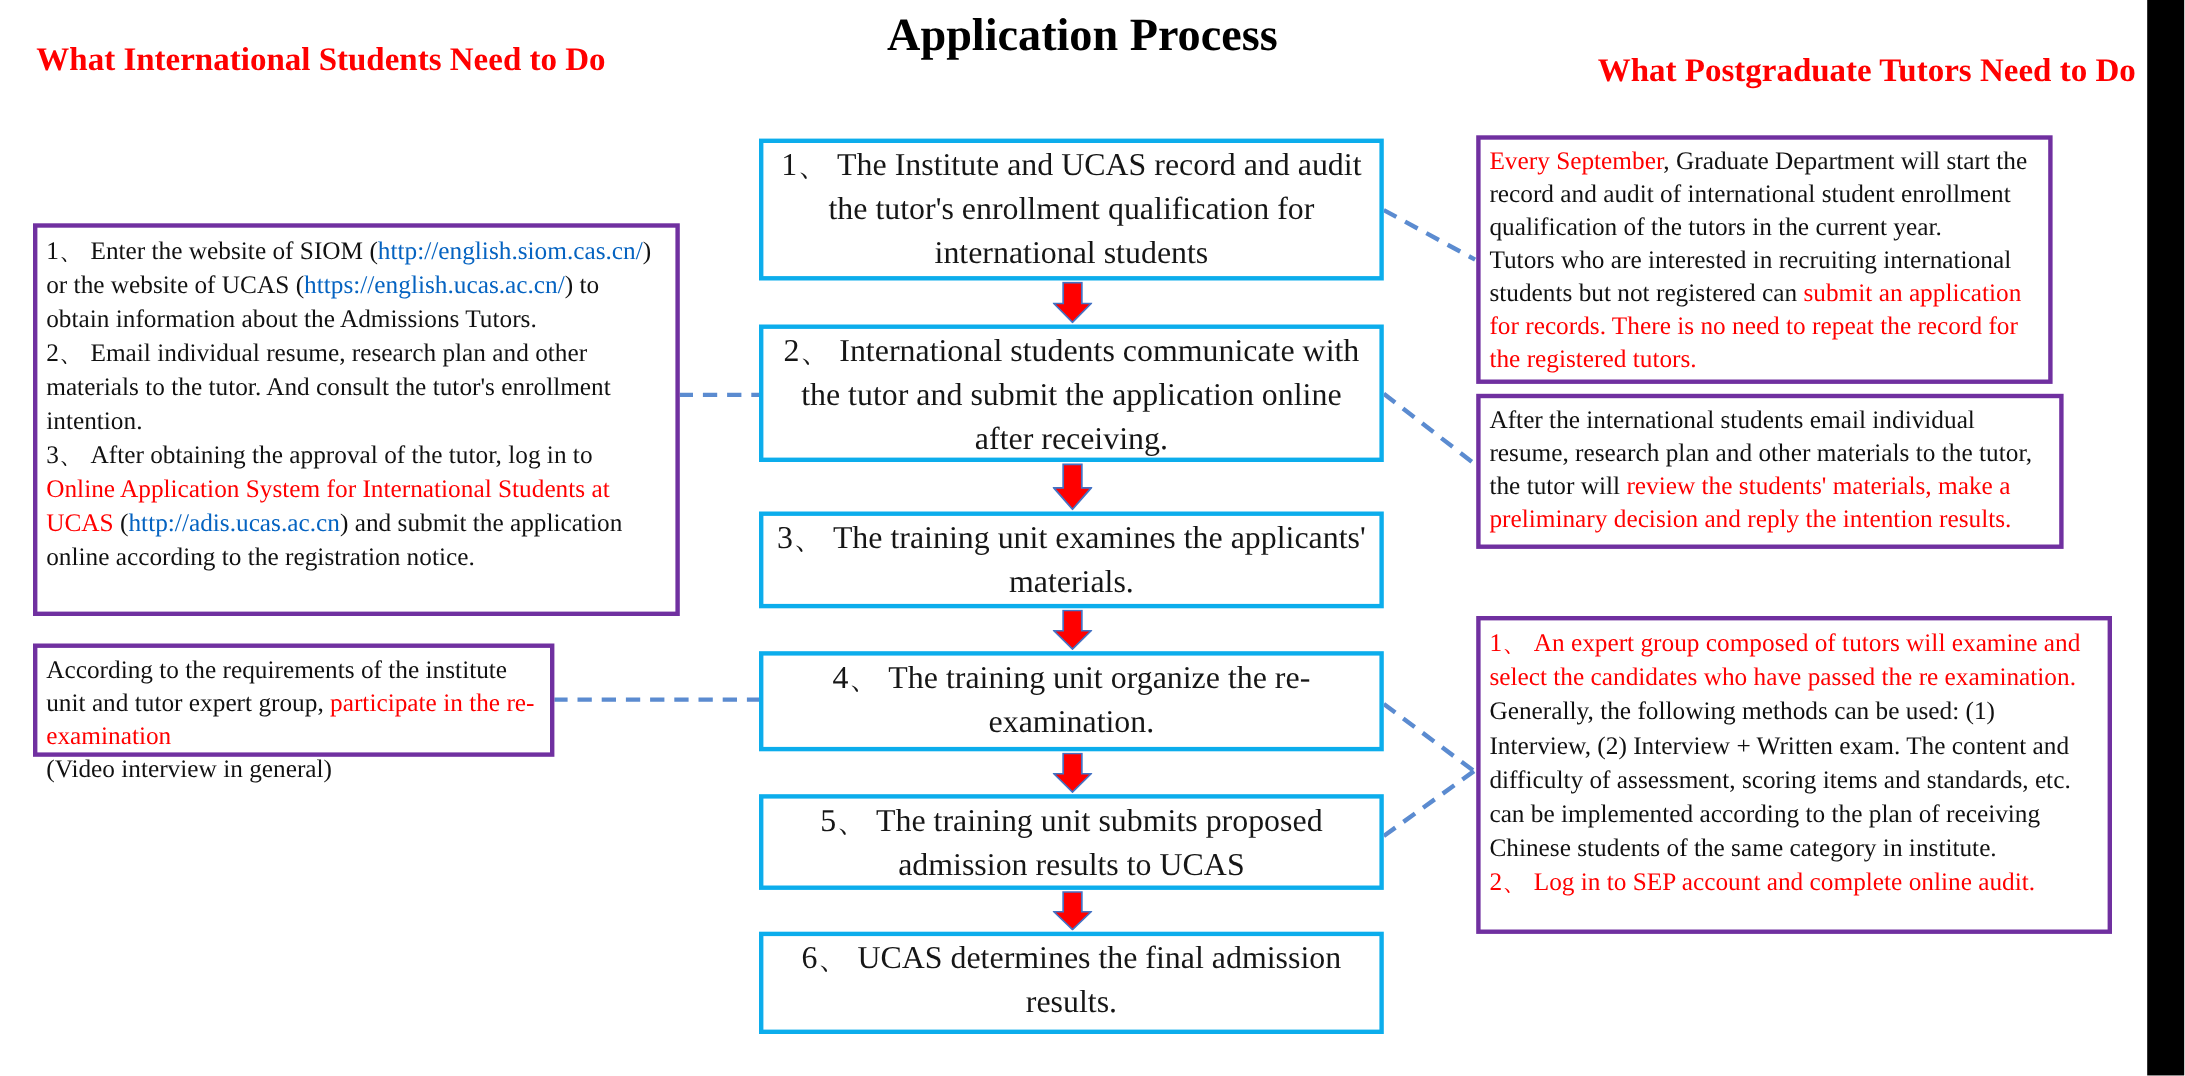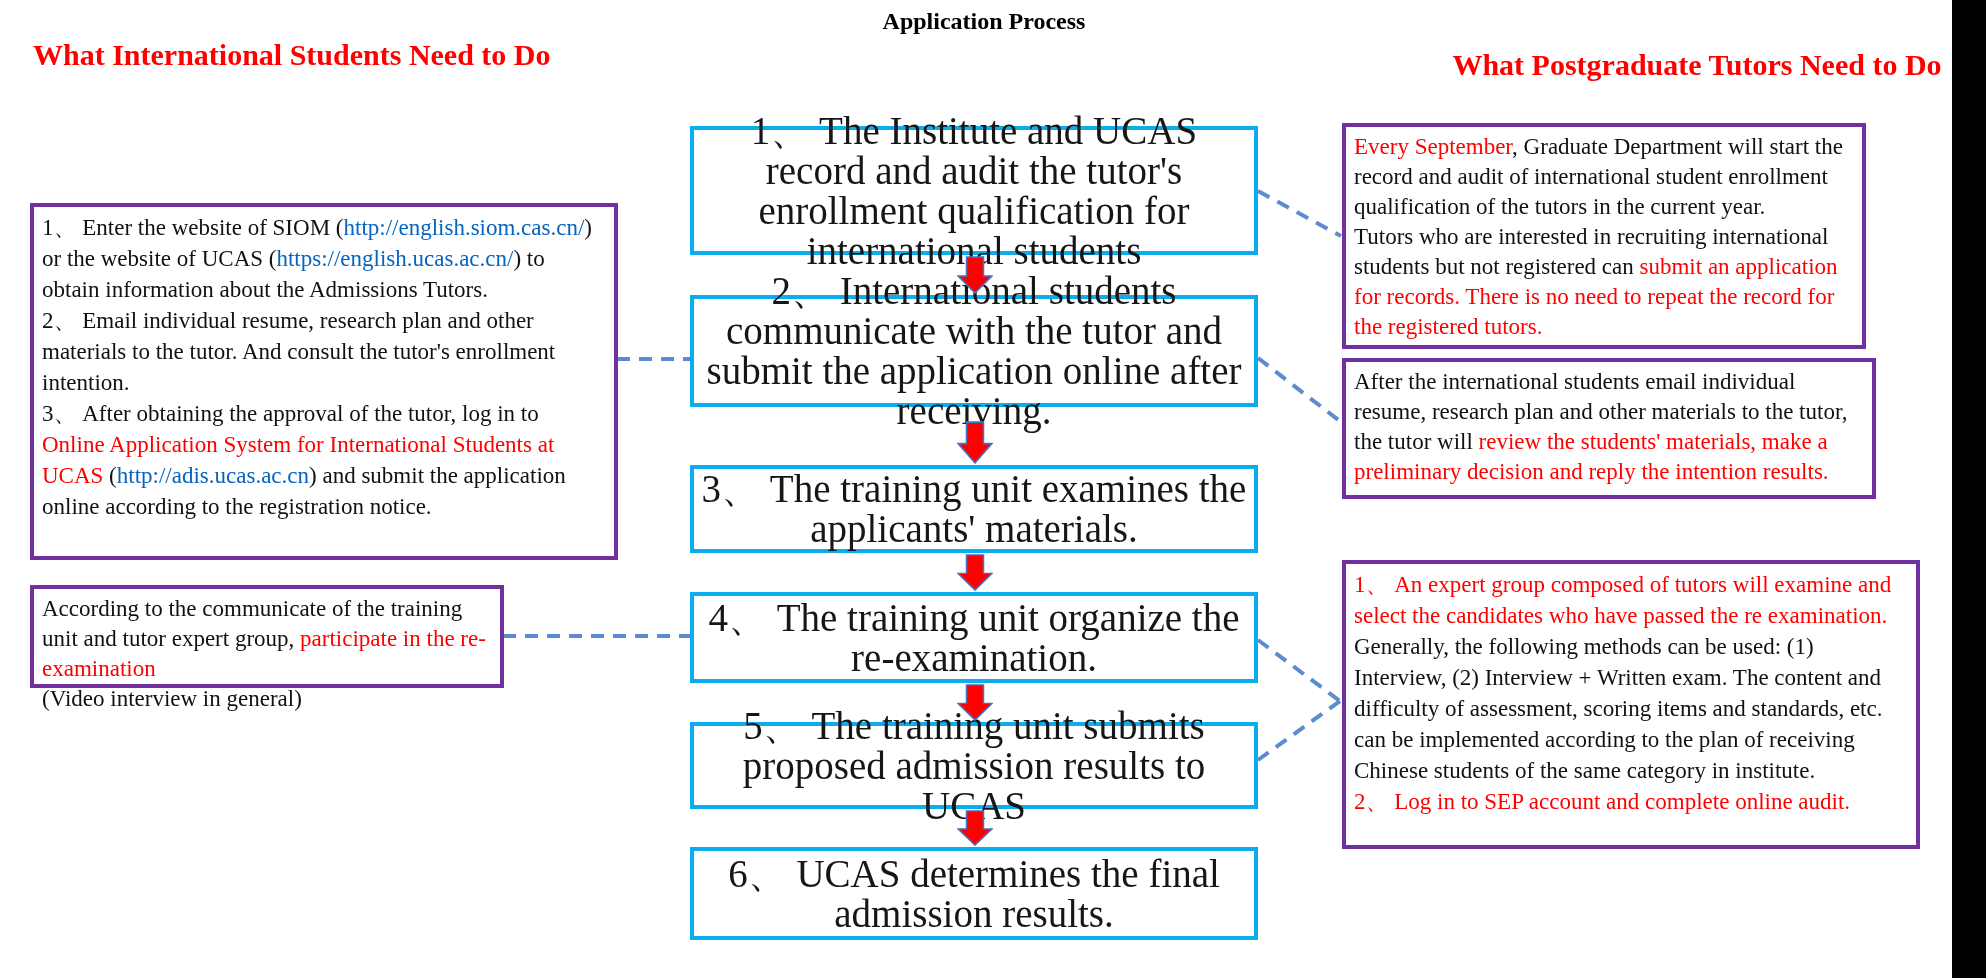--- a/index.html
+++ b/index.html
@@ -3,35 +3,35 @@
 <meta charset="utf-8">
 <style>
   html,body{margin:0;padding:0;background:#fff;}
   .canvas{
     position:relative;width:1986px;height:978px;background:#fff;overflow:hidden;
     font-family:"Liberation Serif","DejaVu Serif",serif;color:#111;
   }
   .connectors{position:absolute;left:0;top:0;pointer-events:none;}
   .title{
     position:absolute;left:700px;top:8px;width:568px;margin:0;
-    text-align:center;font-size:24px;font-weight:bold;color:#000;
+    text-align:center;font-size:42px;font-weight:bold;color:#000;
   }
   .heading{position:absolute;margin:0;font-size:30px;font-weight:bold;color:#ff0000;white-space:nowrap;}
   .heading-left{left:33px;top:38px;}
   .heading-right{left:1408px;top:48px;width:578px;text-align:center;}
 
   
   .cbox{
     position:absolute;left:690px;width:568px;box-sizing:border-box;
     border:4px solid #0cadec;background:#fff;
-    display:flex;align-items:center;justify-content:center;
-    text-align:center;font-size:39px;line-height:40px;color:#161616;padding:0 6px;
+    display:flex;align-items:flex-start;justify-content:center;
+    text-align:center;font-size:29px;line-height:40px;color:#161616;padding:0 6px;
   }
   #step1{top:126px;height:129px}
-  #step2{top:295px;height:112px}
+  #step2{top:295px;height:125px}
   #step3{top:465px;height:88px}
   #step4{top:592px;height:91px}
   #step5{top:722px;height:87px}
   #step6{top:847px;height:93px}
 
   
   .pbox{
     position:absolute;box-sizing:border-box;border:4px solid #7030a0;background:#fff;
     font-size:23px;line-height:30px;color:#111;padding:5px 8px;
   }
@@ -75,21 +75,21 @@
   <h1 class="title">Application Process</h1>
   <h2 class="heading heading-left">What International Students Need to Do</h2>
   <h2 class="heading heading-right">What Postgraduate Tutors Need to Do</h2>
 
   <div class="pbox" id="lbox1">
     <p><span>1、 Enter the website of SIOM (</span><span class="seg-link">http://english.siom.cas.cn/</span><span>) or the website of UCAS (</span><span class="seg-link">https://english.ucas.ac.cn/</span><span>) to obtain information about the Admissions Tutors.
 2、 Email individual resume, research plan and other materials to the tutor. And consult the tutor's enrollment intention.
 3、 After obtaining the approval of the tutor, log in to </span><span class="seg-red">Online Application System for International Students at UCAS</span><span> (</span><span class="seg-link">http://adis.ucas.ac.cn</span><span>) and submit the application online according to the registration notice.</span></p>
   </div>
   <div class="pbox" id="lbox2">
-    <p><span>According to the communicate of the training unit and tutor expert group, </span><span class="seg-red">participate in the re-examination</span><span>
+    <p><span>According to the requirements of the institute unit and tutor expert group, </span><span class="seg-red">participate in the re-examination</span><span>
 (Video interview in general)</span></p>
   </div>
 
   <div class="cbox" id="step1">
     <span>1、 The Institute and UCAS record and audit the tutor's enrollment qualification for international students</span>
   </div>
   <div class="cbox" id="step2">
     <span>2、 International students communicate with the tutor and submit the application online after receiving.</span>
   </div>
   <div class="cbox" id="step3">

